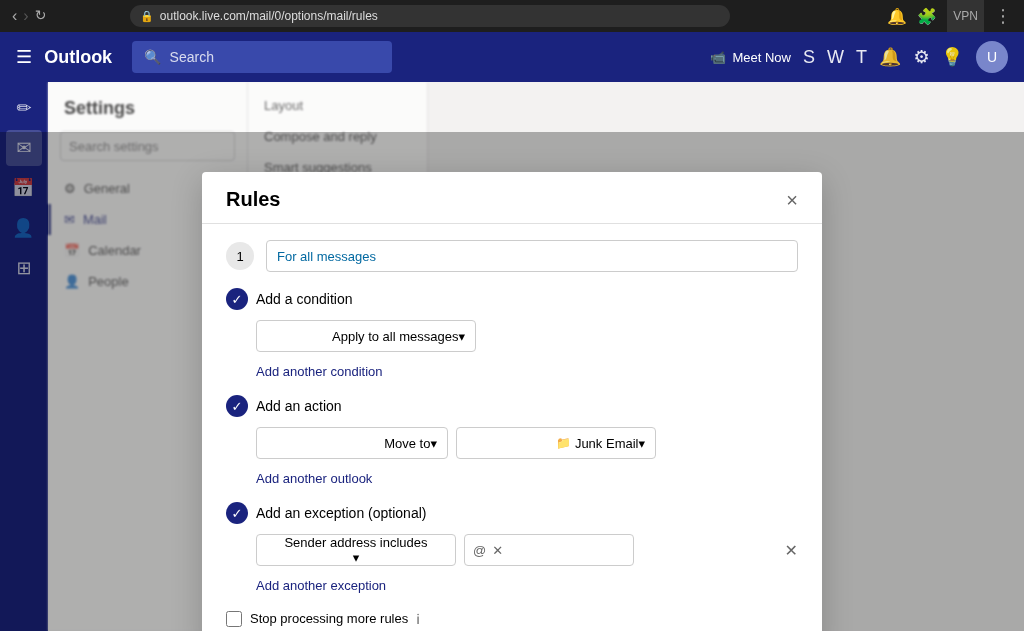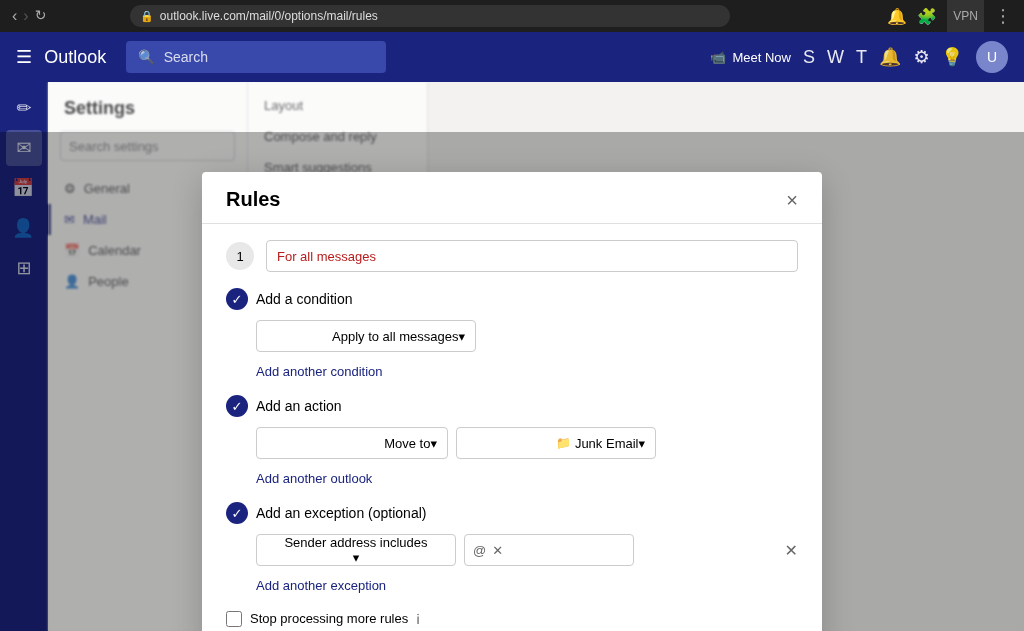--- a/index.html
+++ b/index.html
@@ -11,21 +11,21 @@
     
     .top-bar {
       background: #1a237e;
       height: 50px;
       display: flex;
       align-items: center;
       padding: 0 16px;
       gap: 12px;
       z-index: 10;
     }
-    .outlook-logo { color: white; font-size: 18px; font-weight: 400; margin-right: 8px; }
+    .outlook-logo { color: white; font-size: 18px; font-weight: 700; margin-right: 8px; }
     .search-box {
       display: flex;
       align-items: center;
       background: #3949ab;
       border-radius: 4px;
       height: 32px;
       padding: 0 12px;
       gap: 8px;
       width: 260px;
       color: rgba(255,255,255,0.8);
@@ -125,21 +125,21 @@
 
     
     .rule-step { display: flex; align-items: flex-start; gap: 12px; margin-bottom: 4px; }
     .step-number {
       width: 28px; height: 28px; border-radius: 50%; background: #e8e8e8;
       display: flex; align-items: center; justify-content: center;
       font-size: 13px; font-weight: 500; flex-shrink: 0; margin-top: 2px;
     }
     .rule-name-input {
       flex: 1; border: 1px solid #ccc; border-radius: 4px; height: 32px;
-      padding: 12px 10px; font-size: 13px; color: #b91c1c;
+      padding: 12px 10px; font-size: 13px; color: #0369a1;
     }
 
     
     .rule-section { margin: 16px 0; }
     .section-header { display: flex; align-items: center; gap: 8px; margin-bottom: 10px; }
     .section-check {
       width: 22px; height: 22px; border-radius: 50%; background: #1a237e;
       display: flex; align-items: center; justify-content: center; color: white; font-size: 13px; flex-shrink: 0;
     }
     .section-title { font-size: 14px; font-weight: 500; }

